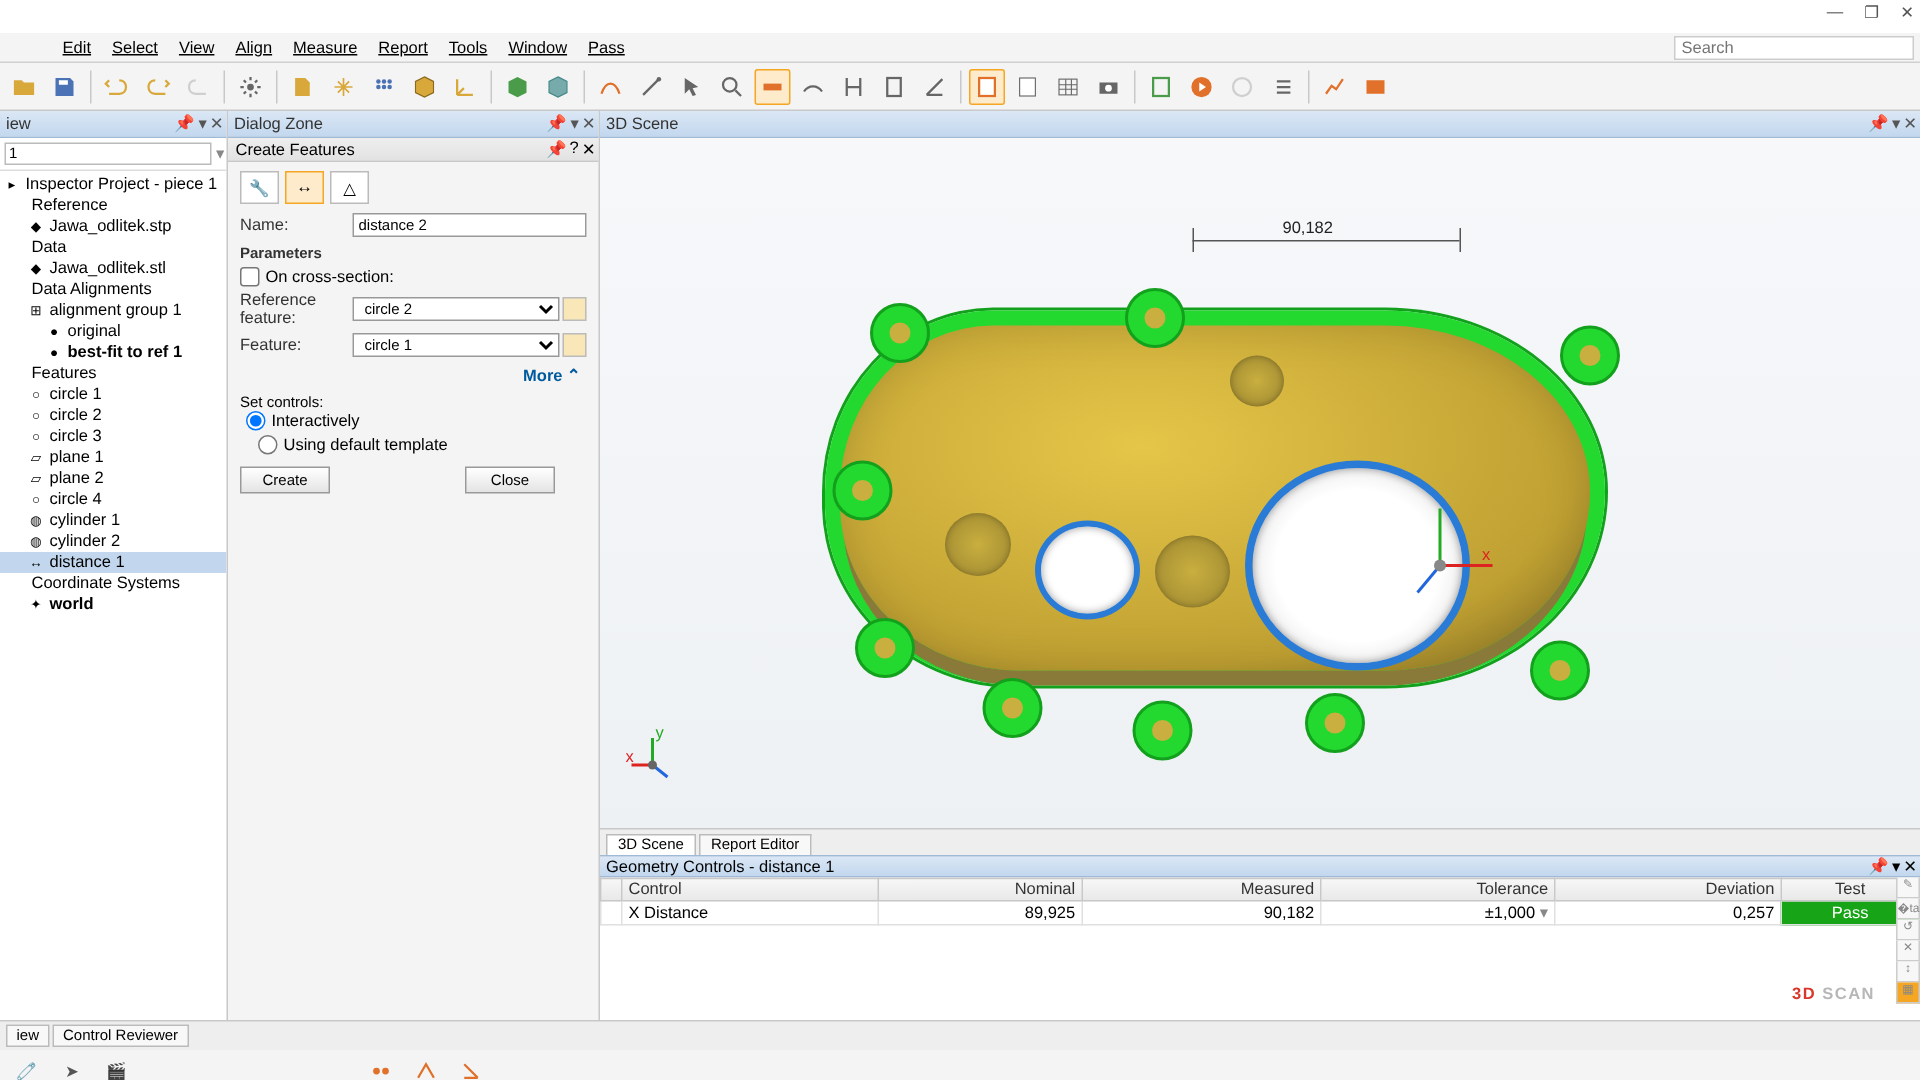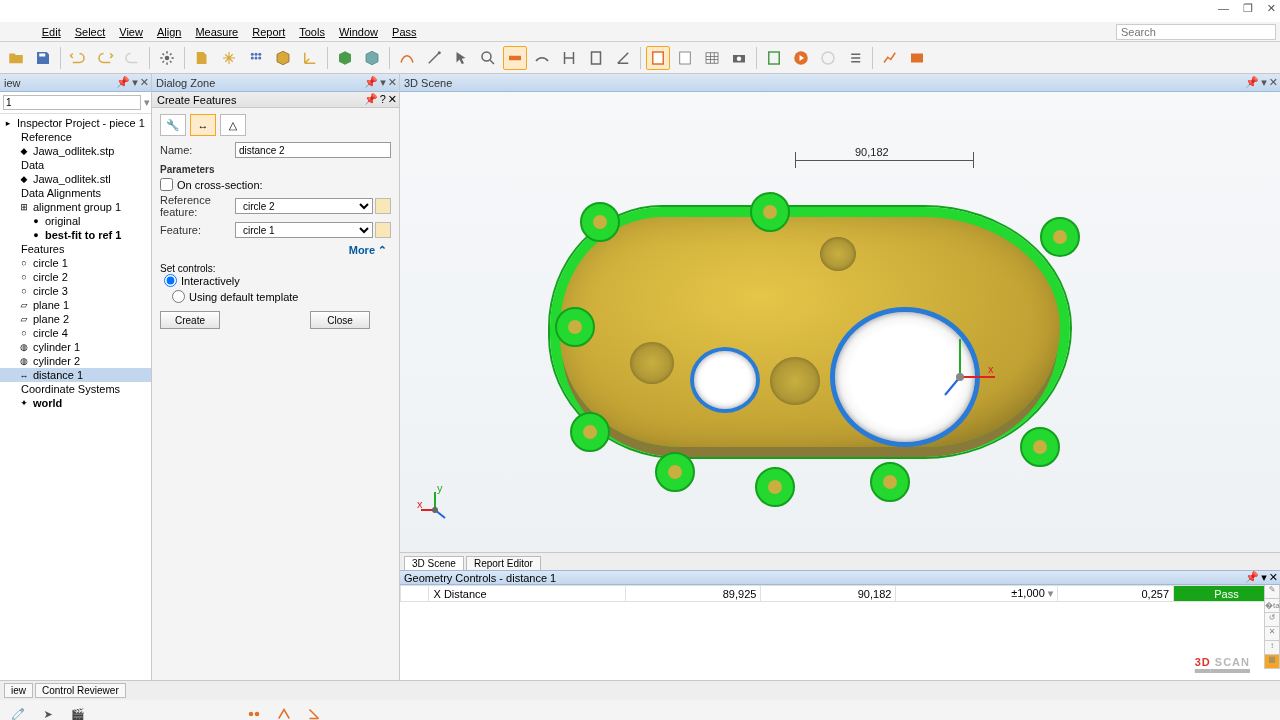--- a/index.html
+++ b/index.html
@@ -58,21 +58,21 @@
 .gridhdr { height:15px; background:linear-gradient(#dbe7f5,#c2d7ee); border-top:1px solid #9fb9d6; border-bottom:1px solid #9fb9d6; padding:0 4px; font-size:10px; display:flex; align-items:center; position:relative; }
 .gridhdr .ctrls { position:absolute; right:2px; display:flex; gap:2px; font-size:9px; }
 .gridwrap { height:95px; background:#fff; position:relative; }
 .gtbl { width:100%; border-collapse:collapse; font-size:10px; }
 .gtbl th { background:linear-gradient(#f6f6f6,#e8e8e8); border:1px solid #c8c8c8; padding:1px 4px; font-weight:normal; color:#333; }
 .gtbl td { border:1px solid #e0e0e0; padding:1px 4px; }
 .gtbl .r { text-align:right; }
 .pass { background:#17a517; color:#fff; text-align:center; }
 .sidetools { position:absolute; right:0; top:0; width:16px; display:flex; flex-direction:column; }
 .sidetools div { height:14px; border:1px solid #ccc; border-top:none; background:#f7f7f7; font-size:8px; text-align:center; color:#888; }
-.watermark { position:absolute; right:30px; bottom:4px; font-size:42px; font-weight:800; letter-spacing:1px; color:#b7b7b7; font-family:Arial,sans-serif;text-decoration:underline; }
+.watermark { position:absolute; right:30px; bottom:4px; font-size:42px; font-weight:800; letter-spacing:1px; color:#b7b7b7; font-family:Arial,sans-serif; }
 .watermark .tri { color:#d9372b; }
 
 .bottombar { height:20px; background:#eee; border-top:1px solid #c8c8c8; display:flex; align-items:center; padding:0 4px; }
 .bottombar .btab { padding:1px 6px; border:1px solid #bbb; background:#f8f8f8; font-size:10px; margin-right:2px; }
 .lowertools { height:28px; background:#f4f4f4; display:flex; align-items:center; padding:0 6px; gap:6px; }
 
 
 .part { position:absolute; left:120px; top:85px; width:580px; height:320px; }
 .body { position:absolute; left:40px; top:40px; width:500px; height:230px; background:radial-gradient(ellipse at 40% 35%, #e6c648, #bfa032 70%, #8c7628); border-radius:120px 160px 160px 140px / 130px 130px 140px 130px; box-shadow:0 12px 0 -2px #8a7a3a, inset 0 0 30px rgba(0,0,0,.15); }
 .rim { position:absolute; left:30px; top:30px; width:520px; height:250px; border:14px solid #23d82e; border-radius:130px 170px 170px 150px / 140px 140px 150px 140px; box-shadow:0 0 0 2px #12a01d; }
@@ -515,20 +515,29 @@
       <span>Geometry Controls - distance 1</span>
       <div class="ctrls">
           <span>📌</span>
           <span>▾</span>
           <span>✕</span>
         </div>
     </div>
     <div class="gridwrap">
       <table class="gtbl">
         <tbody>
+            <tr>
+          <th style="width:14px"></th>
+          <th style="text-align:left">Control</th>
+          <th class="r">Nominal</th>
+          <th class="r">Measured</th>
+          <th class="r">Tolerance</th>
+          <th class="r">Deviation</th>
+          <th>Test</th>
+        </tr>
         <tr>
           <td></td>
           <td>X Distance</td>
           <td class="r">89,925</td>
           <td class="r">90,182</td>
           <td class="r"><span>±1,000</span> <span style="color:#888">▾</span></td>
           <td class="r">0,257</td>
           <td class="pass">Pass</td>
         </tr>
       </tbody>

